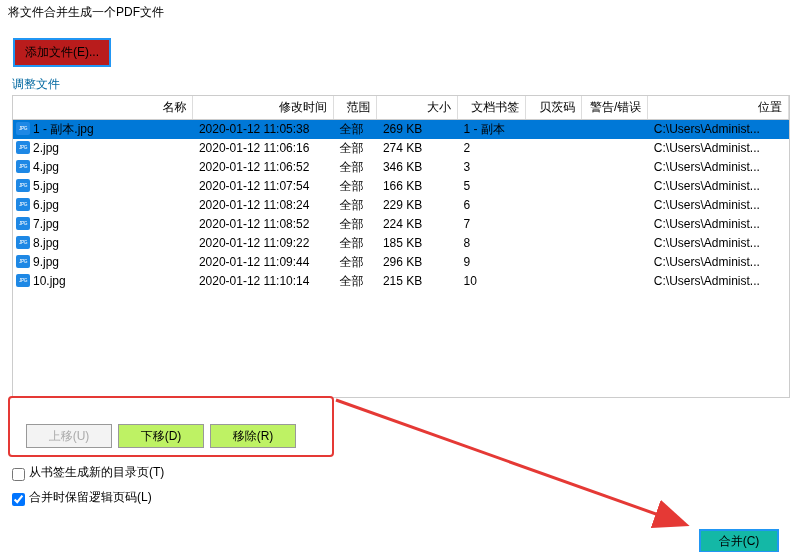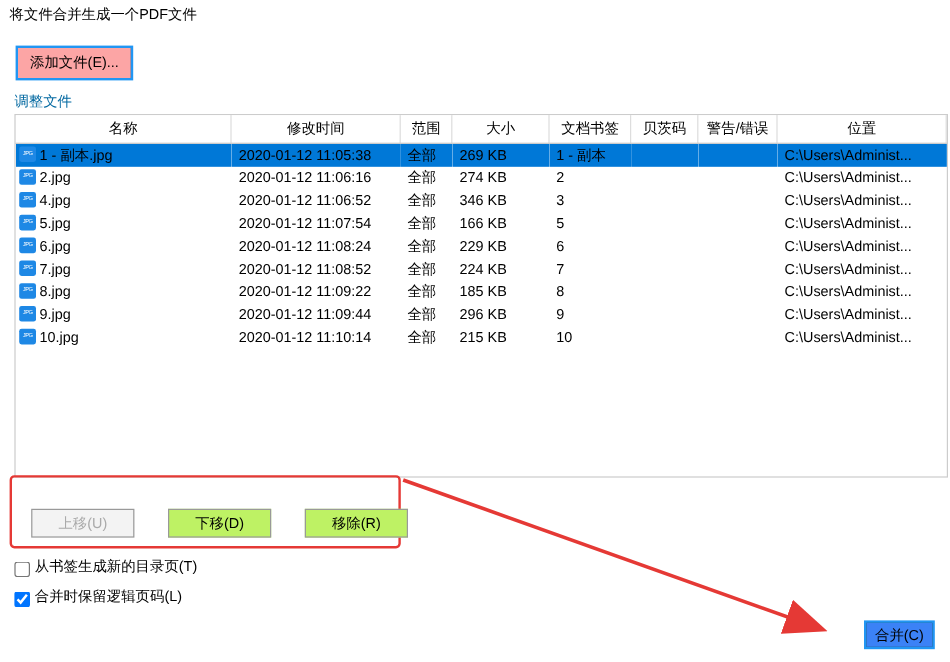--- a/index.html
+++ b/index.html
@@ -13,21 +13,21 @@
       overflow: hidden;
     }
     .window-title {
       color: #000000;
       padding: 4px 8px;
       font-size: 12px;
     }
     .add-btn {
       margin: 14px 8px 10px 14px;
       display: inline-block;
-      background: #fca5a5;
+      background: #b91c1c;
       border: 1px solid #333;
       padding: 4px 10px;
       cursor: pointer;
       font-size: 12px;
       outline: 2px solid #2196F3;
       outline-offset: -1px;
     }
     .group-label {
       padding: 0 8px 2px 12px;
       font-size: 12px;
@@ -38,21 +38,21 @@
       margin: 0 0 0 12px;
       width: 778px;
       background: #fff;
     }
     .table {
       width: 100%;
       border-collapse: collapse;
       table-layout: fixed;
     }
     .table th {
-      text-align: center;
+      text-align: right;
       font-weight: normal;
       padding: 3px 6px;
       border-right: 1px solid #ddd;
       border-bottom: 1px solid #ccc;
       background: #fff;
       white-space: nowrap;
       overflow: hidden;
     }
     .col-name { width: 174px; }
     .col-mtime { width: 136px; }
@@ -107,21 +107,21 @@
       top: 396px;
       width: 326px;
       height: 61px;
       pointer-events: none;
     }
     .row-btns {
       position: absolute;
       left: 26px;
       top: 424px;
       display: flex;
-      gap: 28px;
+      gap: 6px;
     }
     .row-btns button {
       width: 86px;
       height: 24px;
       border: 1px solid #999;
       background: #bef264;
       cursor: pointer;
       font-size: 12px;
     }
     .row-btns button.disabled {
@@ -138,25 +138,25 @@
       display: flex;
       align-items: flex-end;
       gap: 4px;
       margin-bottom: 8px;
       font-size: 12px;
     }
     .chk input { width: 13px; height: 13px; }
     .merge-btn {
       position: absolute;
       right: 14px;
-      bottom: 12px;
-      width: 57px;
+      bottom: 0;
+      width: 78px;
       height: 22px;
       border: 1px solid #333;
-      background: #3b82f6;
+      background: #14b8a6;
       cursor: pointer;
       font-size: 12px;
       outline: 2px solid #2196F3;
       outline-offset: -1px;
     }
     .arrow-svg {
       position: absolute;
       left: 332px;
       top: 396px;
       pointer-events: none;

